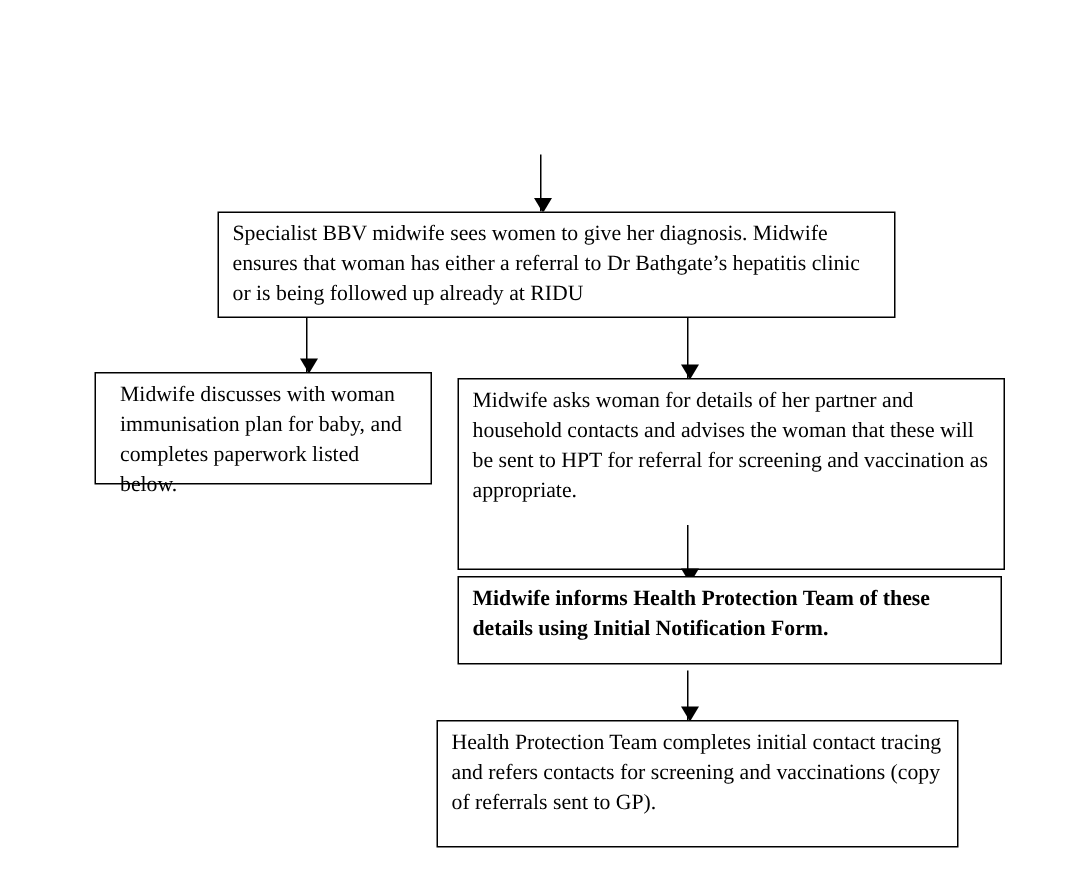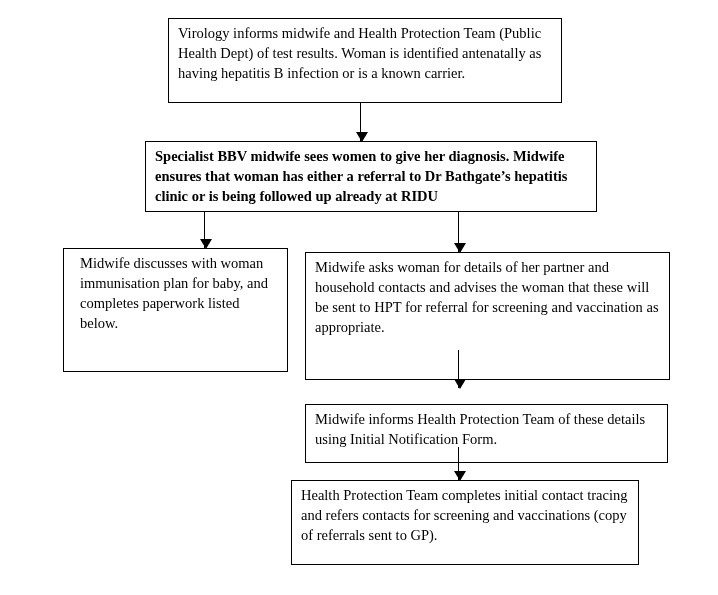--- a/index.html
+++ b/index.html
@@ -20,24 +20,24 @@
     position: absolute;
     box-sizing: border-box;
     border: 1.5px solid #000000;
     background: #ffffff;
     font-size: 14.5px;
     line-height: 20px;
     padding: 4px 10px 4px 9px;
     color: #000000;
   }
   #box-virology            { left: 168px; top: 18px;  width: 394px; height: 85px;  }
-  #box-specialist-midwife  { left: 145px; top: 141px; width: 452px; height: 71px; font-weight: bold;  }
-  #box-immunisation-plan   { left: 63px;  top: 248px; width: 225px; height: 124px; padding-left: 16px; }
+  #box-specialist-midwife  { left: 145px; top: 141px; width: 452px; height: 71px;  }
+  #box-immunisation-plan   { left: 63px;  top: 248px; width: 225px; height: 75px; padding-left: 16px; }
   #box-partner-details     { left: 305px; top: 252px; width: 365px; height: 128px;  }
-  #box-informs-hpt         { left: 305px; top: 404px; width: 363px; height: 59px;  }
+  #box-informs-hpt         { left: 305px; top: 384px; width: 363px; height: 59px; font-weight: bold;  }
   #box-contact-tracing     { left: 291px; top: 480px; width: 348px; height: 85px;  }
 
   .arrow {
     position: absolute;
     width: 0;
     border-left: 1.5px solid #000000;
   }
   .arrow::after {
     content: "";
     position: absolute;
@@ -53,23 +53,20 @@
   #arrow-2 { left: 204px; top: 212px; height: 36px; }
   #arrow-3 { left: 458px; top: 212px; height: 40px; }
   #arrow-4 { left: 458px; top: 350px; height: 38px; }
   #arrow-5 { left: 458px; top: 447px; height: 33px; }
 </style>
 </head>
 <body>
 
 <div id="canvas">
 
-  <div class="flow-box" id="box-virology">
-    <span>Virology informs midwife and Health Protection Team (Public Health Dept) of test results. Woman is identified antenatally as having hepatitis B infection or is a known carrier.</span>
-  </div>
 
   <div class="arrow" id="arrow-1"></div>
 
   <div class="flow-box" id="box-specialist-midwife">
     <span>Specialist BBV midwife sees women to give her diagnosis. Midwife ensures that woman has either a referral to Dr Bathgate’s hepatitis clinic or is being followed up already at RIDU</span>
   </div>
 
   <div class="arrow" id="arrow-2"></div>
 
   <div class="arrow" id="arrow-3"></div>

